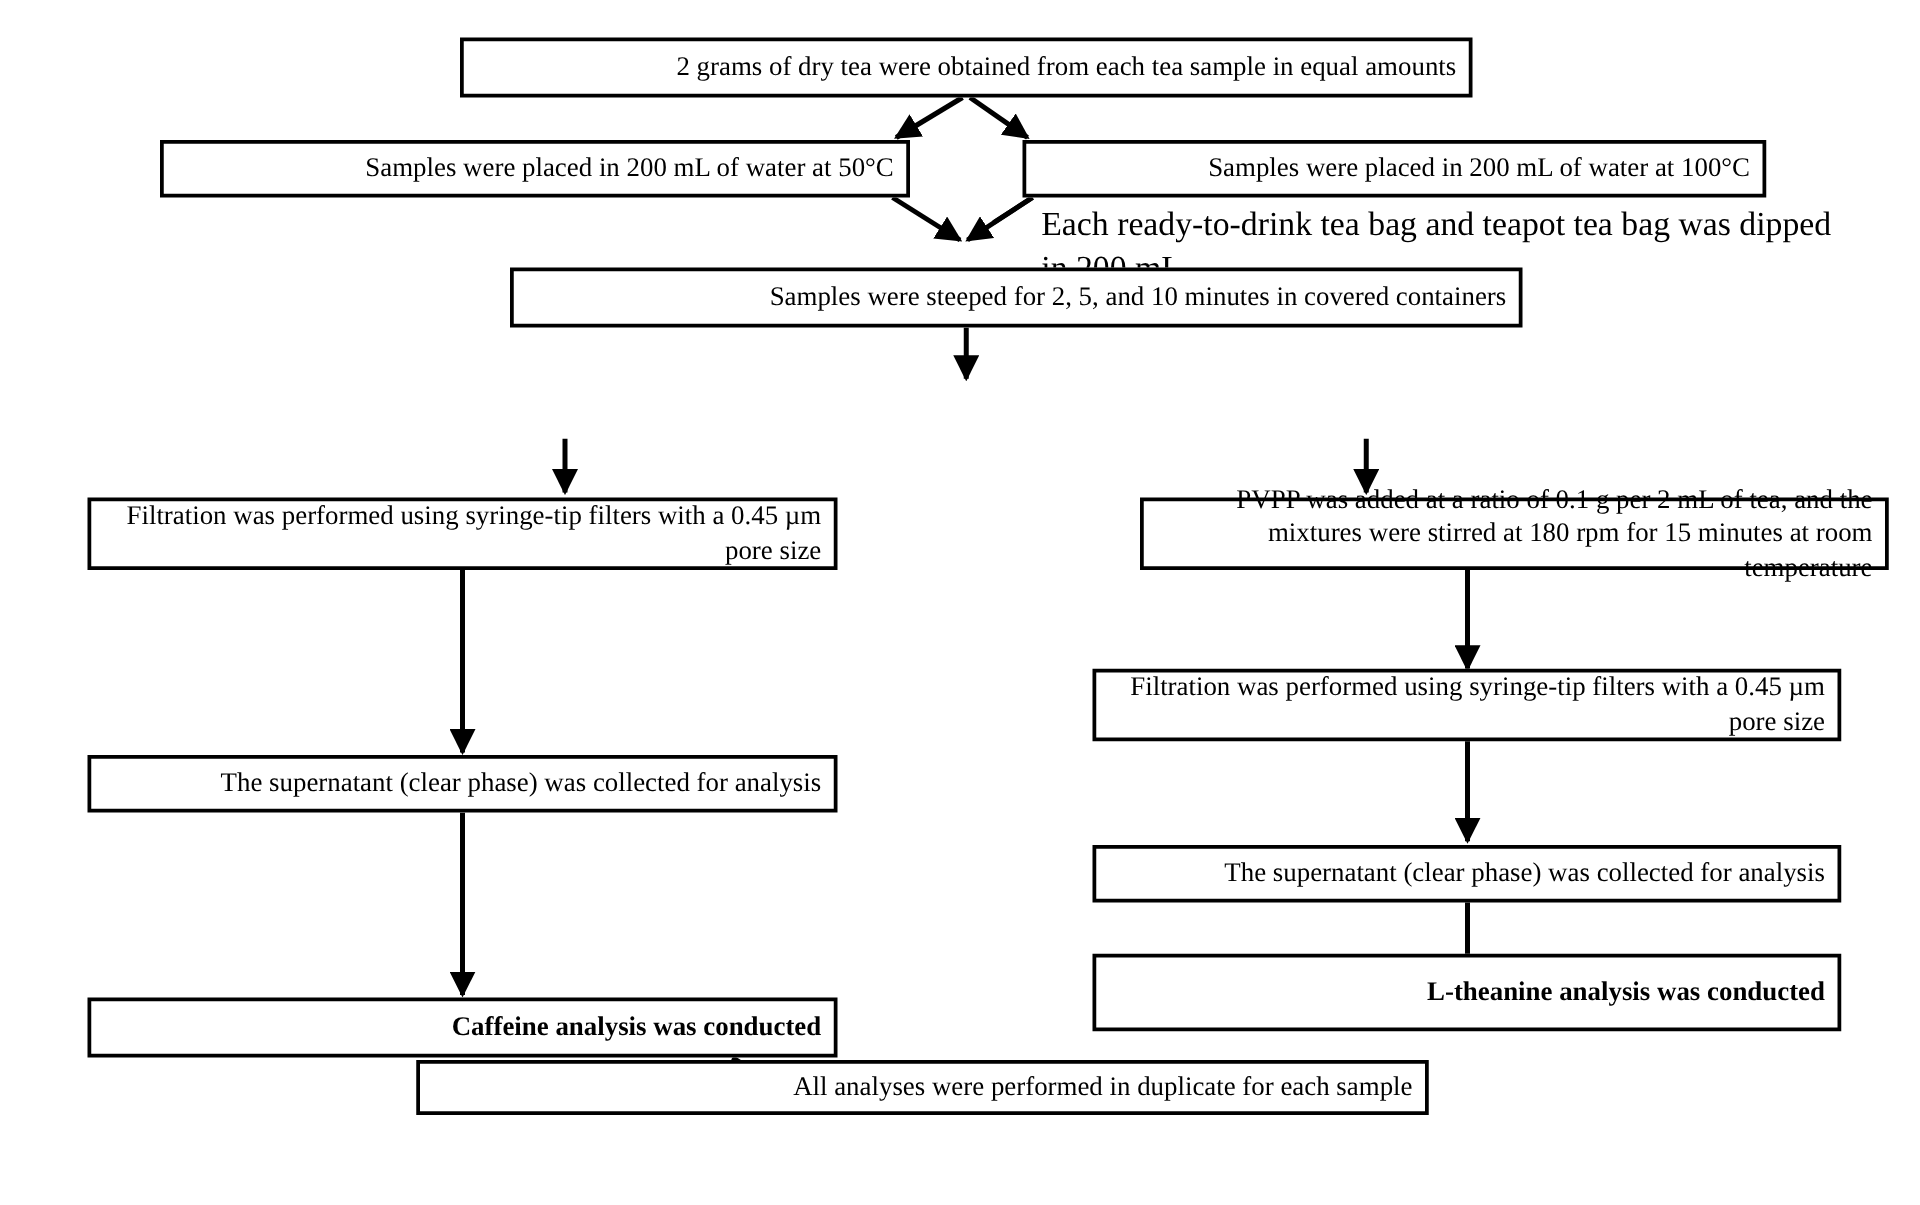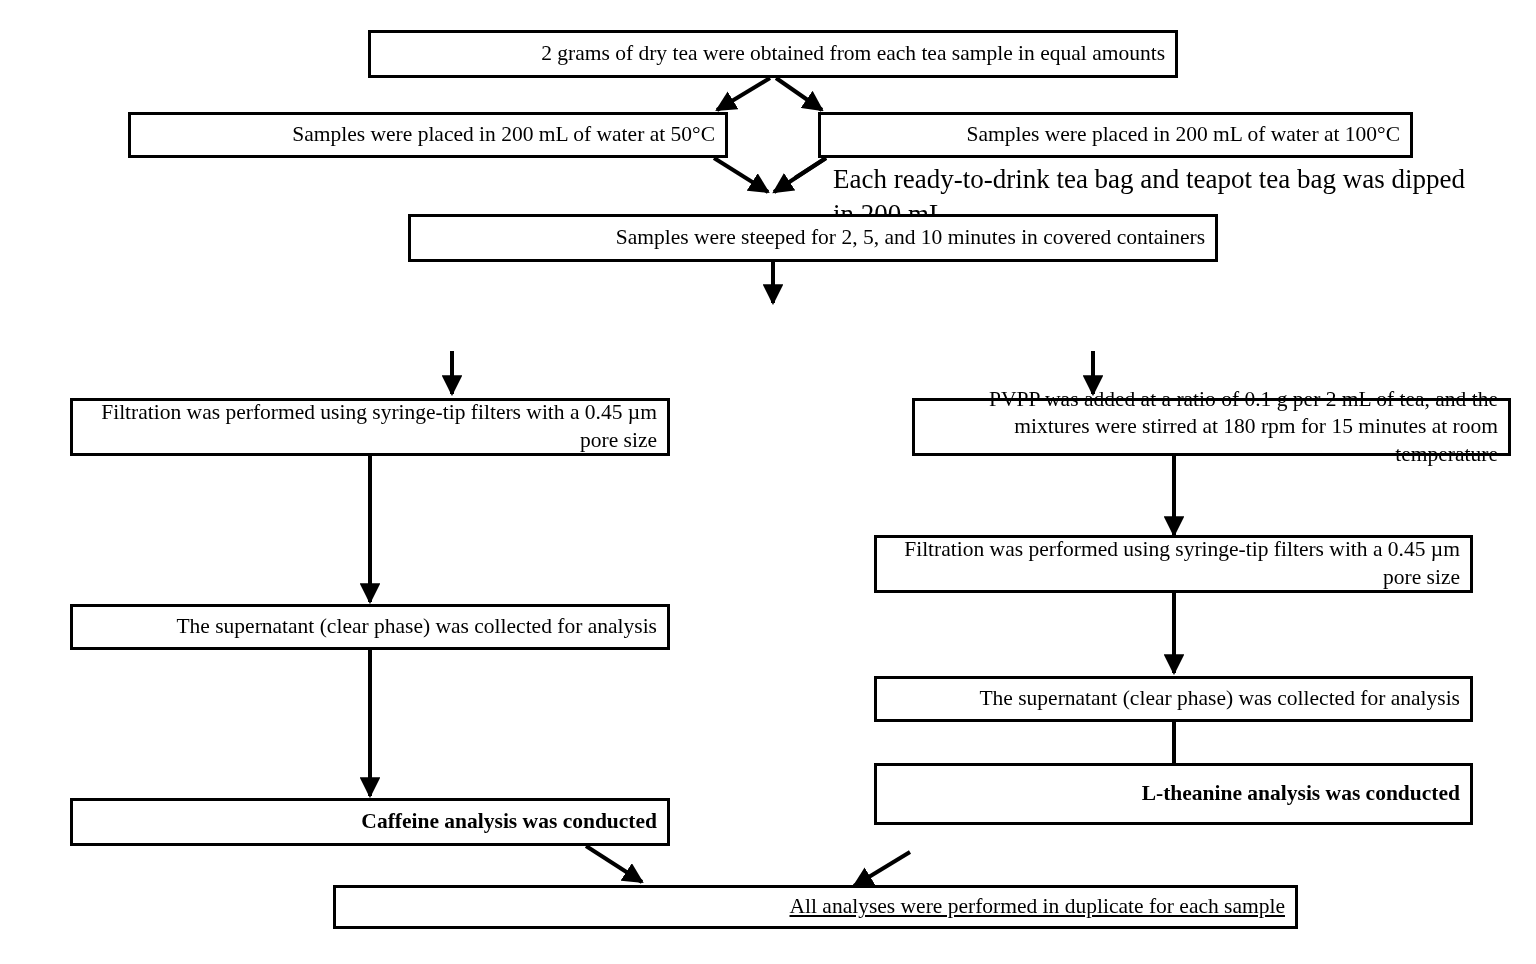--- a/index.html
+++ b/index.html
@@ -132,17 +132,17 @@
   </div>
 
   <div class="node-box bold-node" style="left:70px; top:798px; width:600px; height:48px;">
     <span class="node-text">Caffeine analysis was conducted</span>
   </div>
 
   <div class="node-box bold-node" style="left:874px; top:763px; width:599px; height:62px;">
     <span class="node-text">L-theanine analysis was conducted</span>
   </div>
 
-  <div class="node-box" style="left:333px; top:885px; width:965px; height:44px;text-decoration:underline;">
+  <div class="node-box" style="left:333px; top:848px; width:810px; height:44px;">
     <span class="node-text">All analyses were performed in duplicate for each sample</span>
   </div>
 
 </div>
 
 </body></html>

